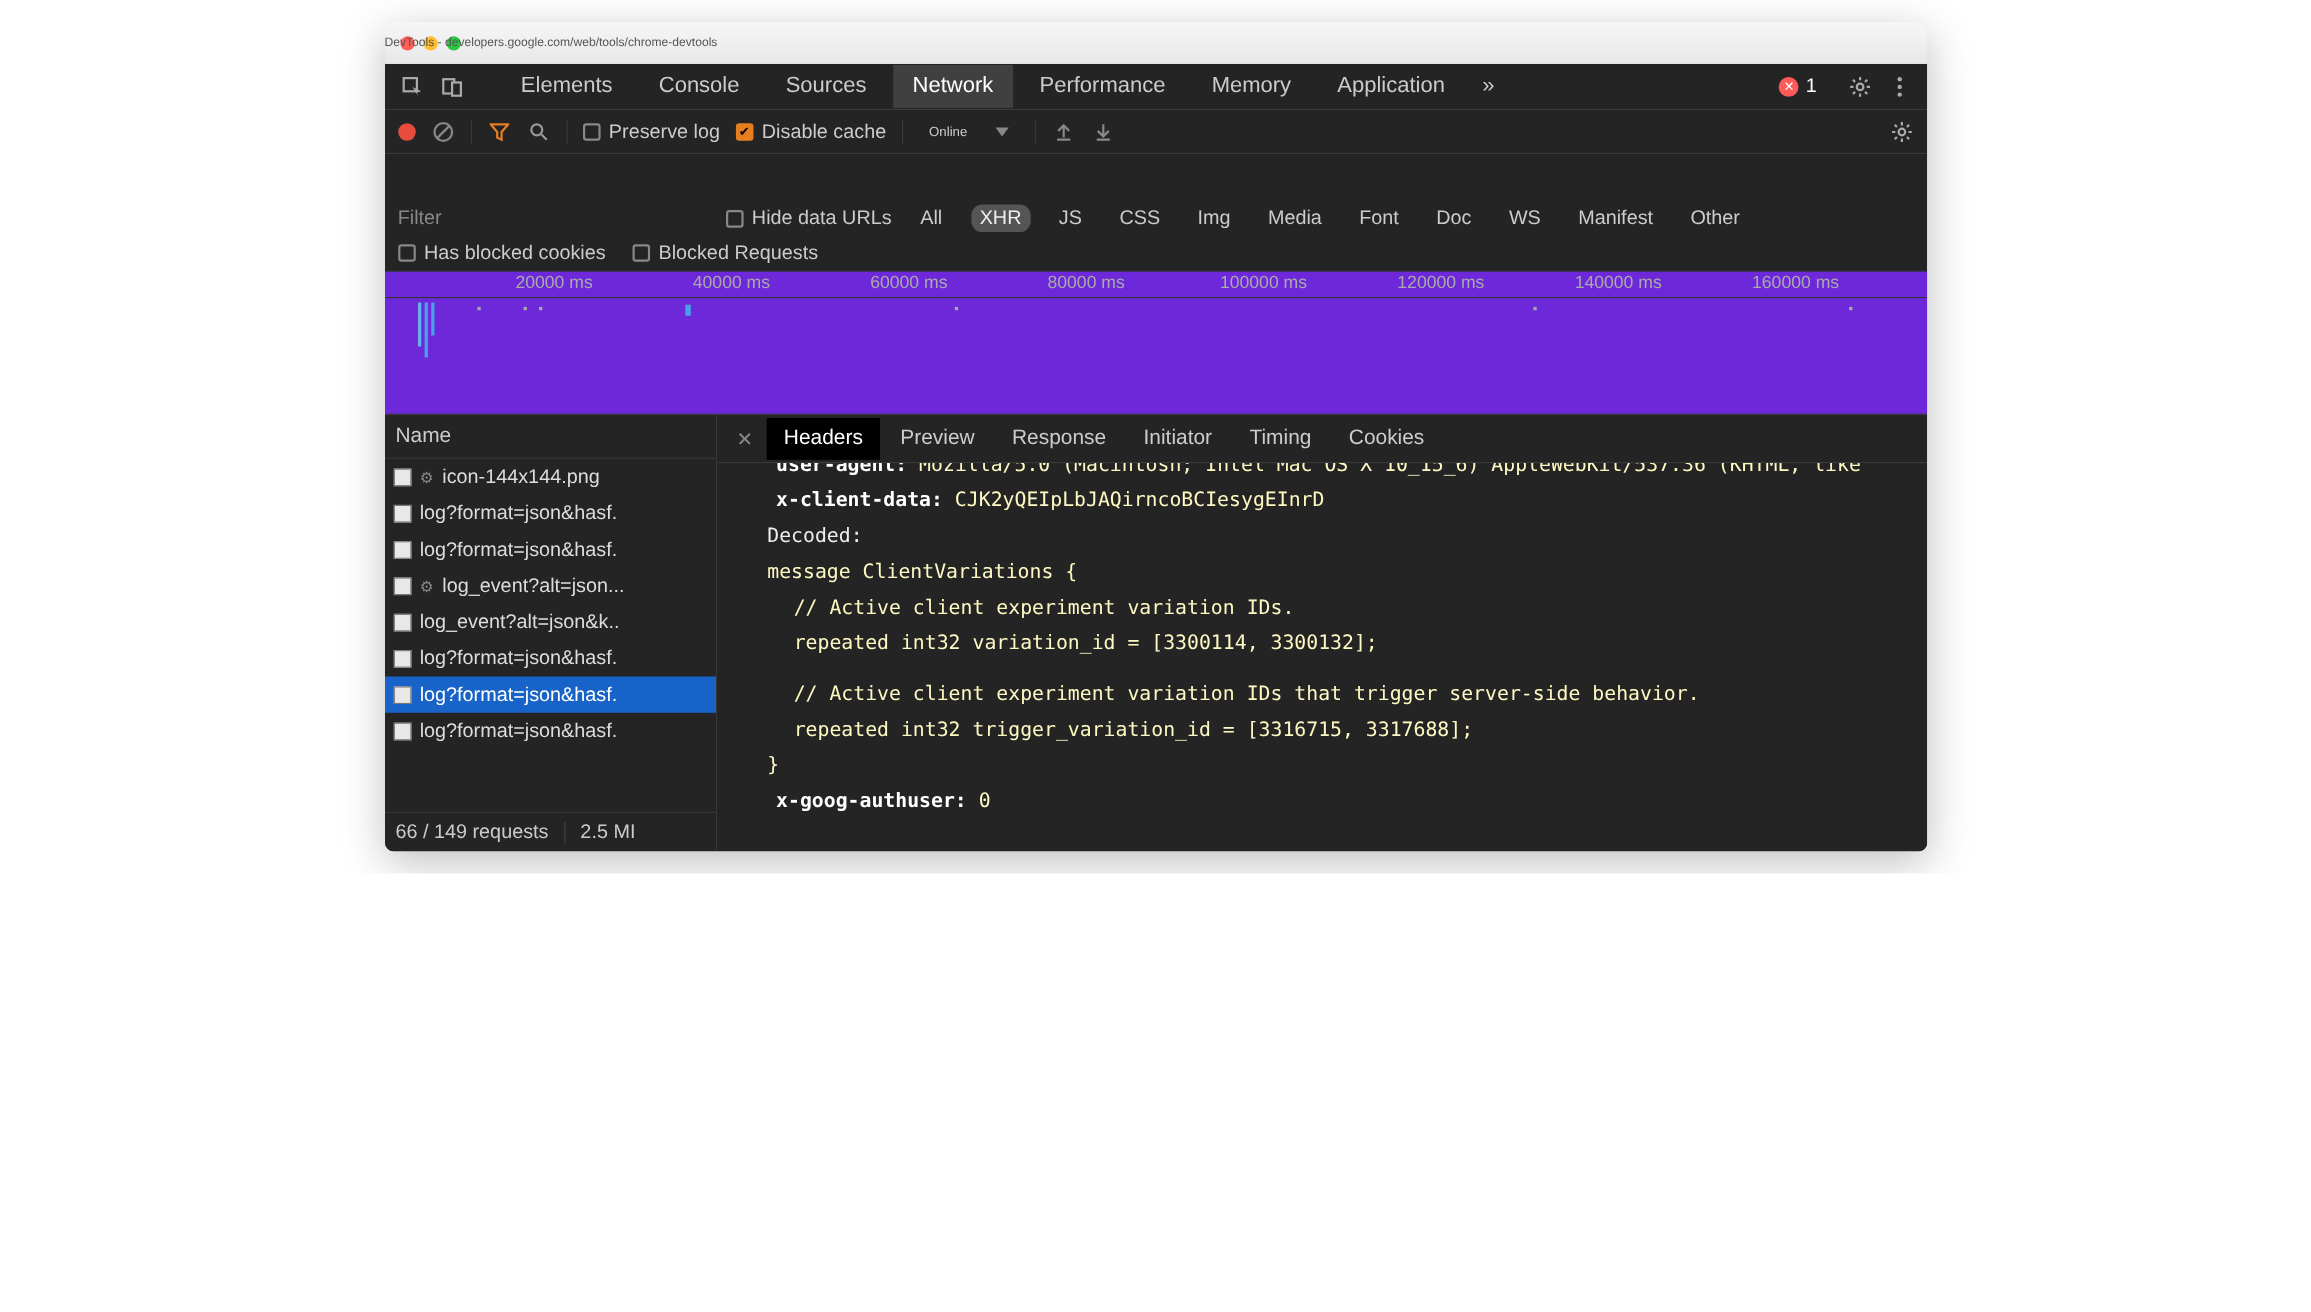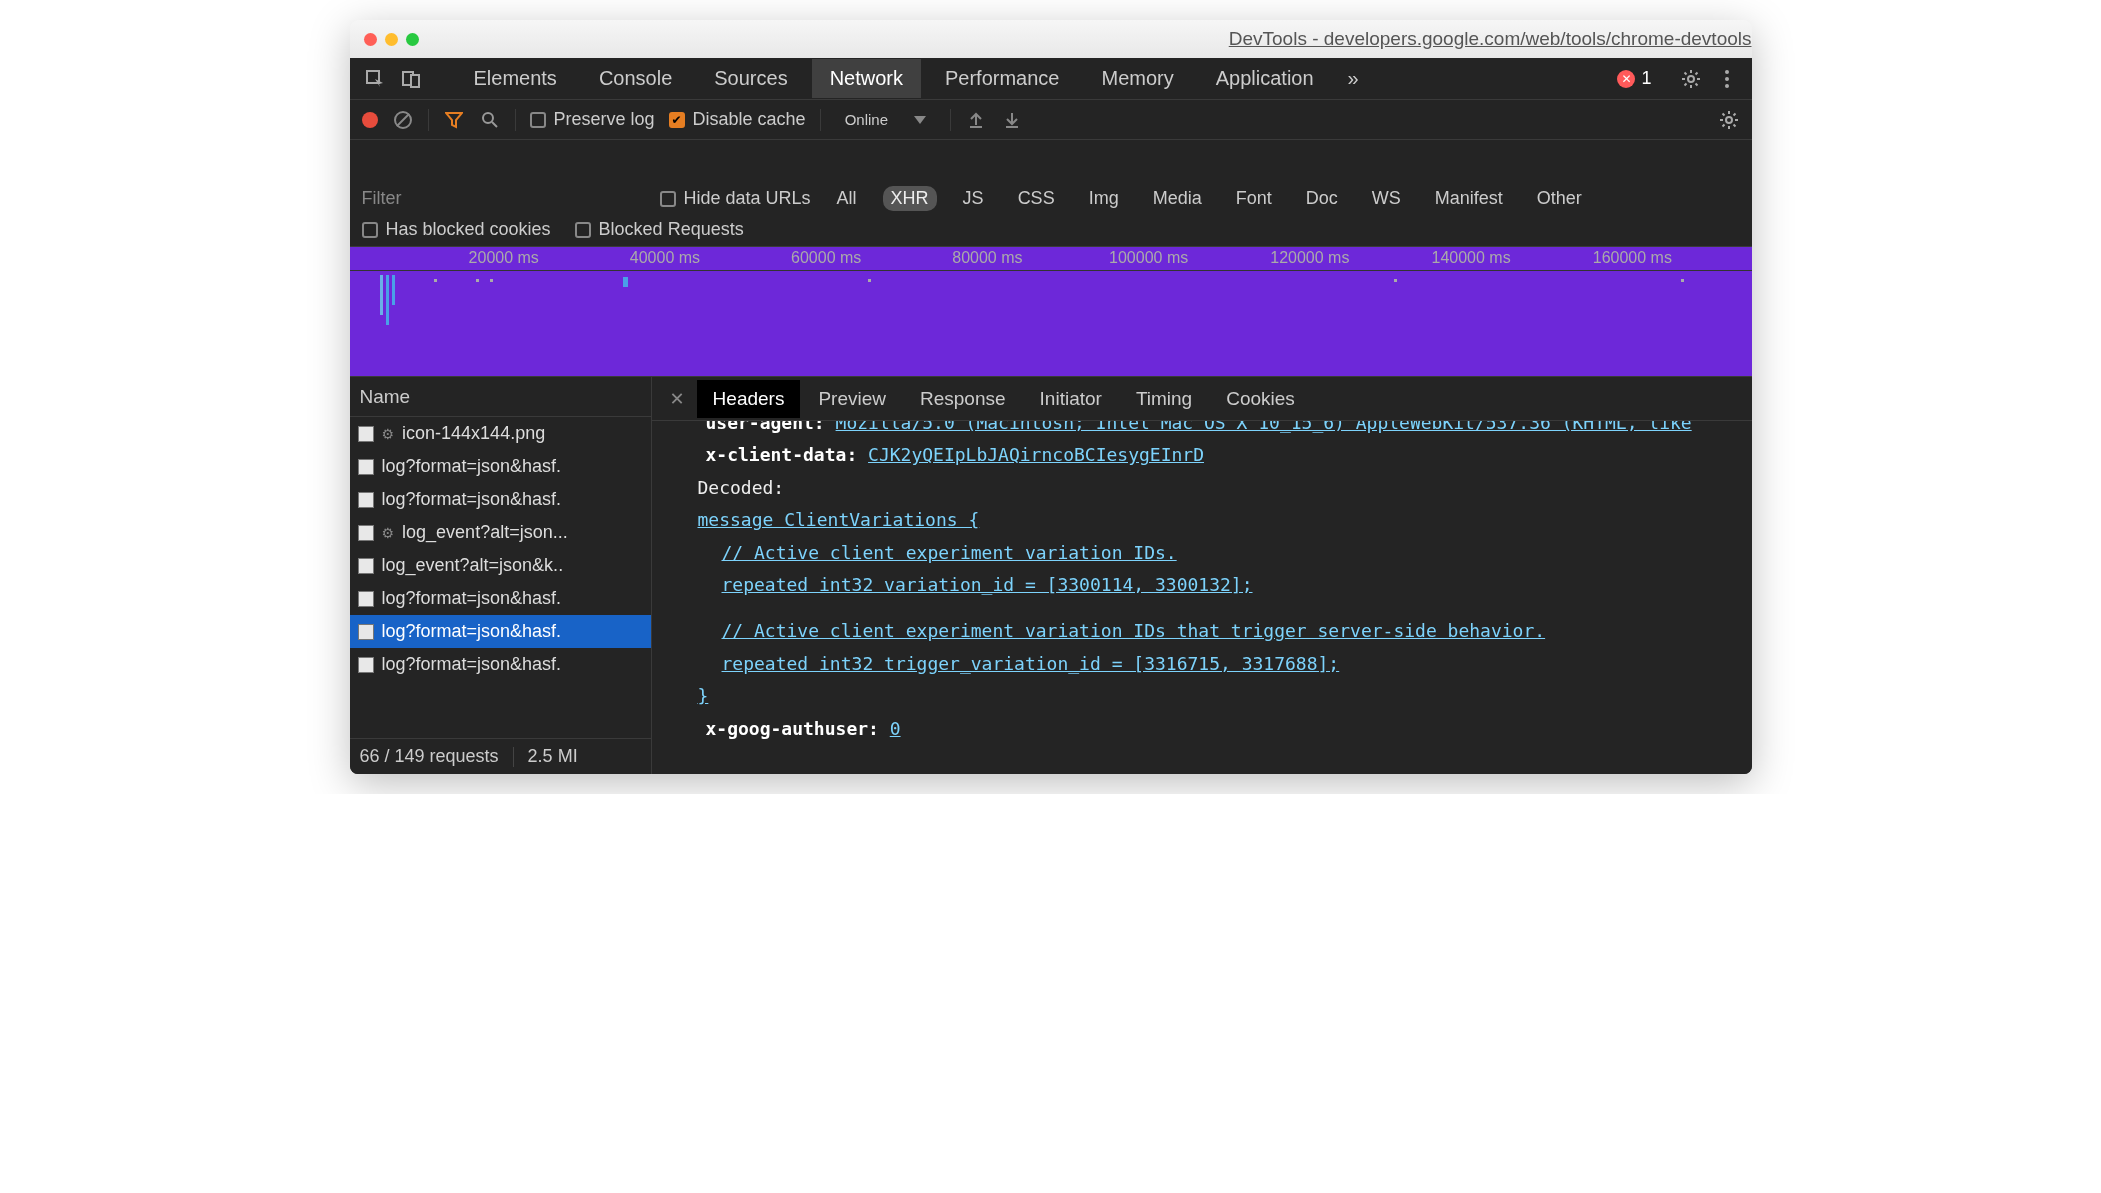--- a/index.html
+++ b/index.html
@@ -24,22 +24,22 @@
   align-items: center;
   padding: 0 14px;
   position: relative;
 }
 .traffic { display: flex; gap: 8px; }
 .traffic .dot { width: 13px; height: 13px; border-radius: 50%; }
 .dot.red { background: #ff5f57; }
 .dot.yellow { background: #ffbd2e; }
 .dot.green { background: #28c940; }
 .title-text {
-  position: absolute; left: 0; right: 0; text-align: right;
-  color: #555; font-size: 19px; pointer-events: none; text-decoration: underline;
+  position: absolute; left: 0; right: 0; text-align: left;
+  color: #555; font-size: 11px; pointer-events: none;
 }
 
 .devtools { background: #242424; color: #ccc; height: 716px; display: flex; flex-direction: column; }
 
 .main-tabs {
   height: 42px; display: flex; align-items: center; padding: 0 10px;
   border-bottom: 1px solid #3a3a3a; gap: 6px;
 }
 .main-tabs .icon-btn { width: 30px; height: 30px; display:flex; align-items:center; justify-content:center; color:#aaa; }
 .tab { padding: 8px 18px; color:#ccc; font-size: 20px; cursor: pointer; }
@@ -52,21 +52,21 @@
   height: 40px; display:flex; align-items:center; gap:14px; padding: 0 12px;
   border-bottom: 1px solid #3a3a3a;
 }
 .rec-dot { width:16px; height:16px; background:#e74c3c; border-radius:50%; }
 .tool-icon { color:#999; width:22px; display:flex; align-items:center; justify-content:center; }
 .tool-icon.funnel { color:#e67e22; }
 .divider { width:1px; height:22px; background:#3a3a3a; }
 .cb { display:flex; align-items:center; gap:8px; color:#ccc; font-size:18px;justify-content:center; }
 .cb .box { width:16px; height:16px; border:2px solid #888; border-radius:3px; display:flex; align-items:center; justify-content:center; }
 .cb .box.checked { background:#e67e22; border-color:#e67e22; color:#000; font-size:12px; }
-.throttle { display:flex; align-items:center; gap:26px; color:#ccc; font-size:15px; padding:0 10px; }
+.throttle { display:flex; align-items:center; gap:26px; color:#ccc; font-size:12px; padding:0 10px; }
 .tri-down { width:0; height:0; border-left:6px solid transparent; border-right:6px solid transparent; border-top:8px solid #888; }
 
 .filter-bar {
   padding: 6px 12px; border-bottom:1px solid #3a3a3a; font-size:18px;
 }
 .filter-row { display:flex; align-items:center; gap:18px; flex-wrap: wrap; margin-top: 40px; }
 .filter-input { color:#888; width: 280px; }
 .pill { color:#ccc; padding:2px 8px; }
 .pill.active { background:#555; border-radius:10px; color:#eee; }
 .filter-row2 { display:flex; gap:24px; padding-top:8px; }
@@ -92,21 +92,21 @@
 .vd { width:1px; height:20px; background:#444; }
 
 .detail { flex:1; display:flex; flex-direction:column; background:#242424; overflow:hidden;}
 .detail-tabs { height:44px; display:flex; align-items:center; gap:2px; border-bottom:1px solid #3a3a3a; padding:0 8px;}
 .close-x { color:#888; padding:0 10px; font-size:18px; }
 .dtab { padding: 8px 16px; color:#ccc; font-size:19px; }
 .dtab.active { background:#000; color:#fff; }
 .detail-body { flex:1; overflow:hidden; padding: 0 18px; font-family: Menlo, Consolas, monospace; font-size:18px; color:#eee; line-height:1.8; }
 .hline { white-space:nowrap; }
 .hkey { font-weight:bold; color:#fff;margin-left:36px; }
-.mono { font-family: Menlo, Consolas, monospace; color:#7dd3fc;text-decoration:underline; }
+.mono { font-family: Menlo, Consolas, monospace; color:#fef9c3; }
 .indent1 { padding-left: 28px; }
 .indent2 { padding-left: 52px; }
 .cut { color:#888; overflow:hidden; }
 </style>
 </head>
 <body>
 
 <div class="window">
   <div class="titlebar">
     <div class="traffic">

